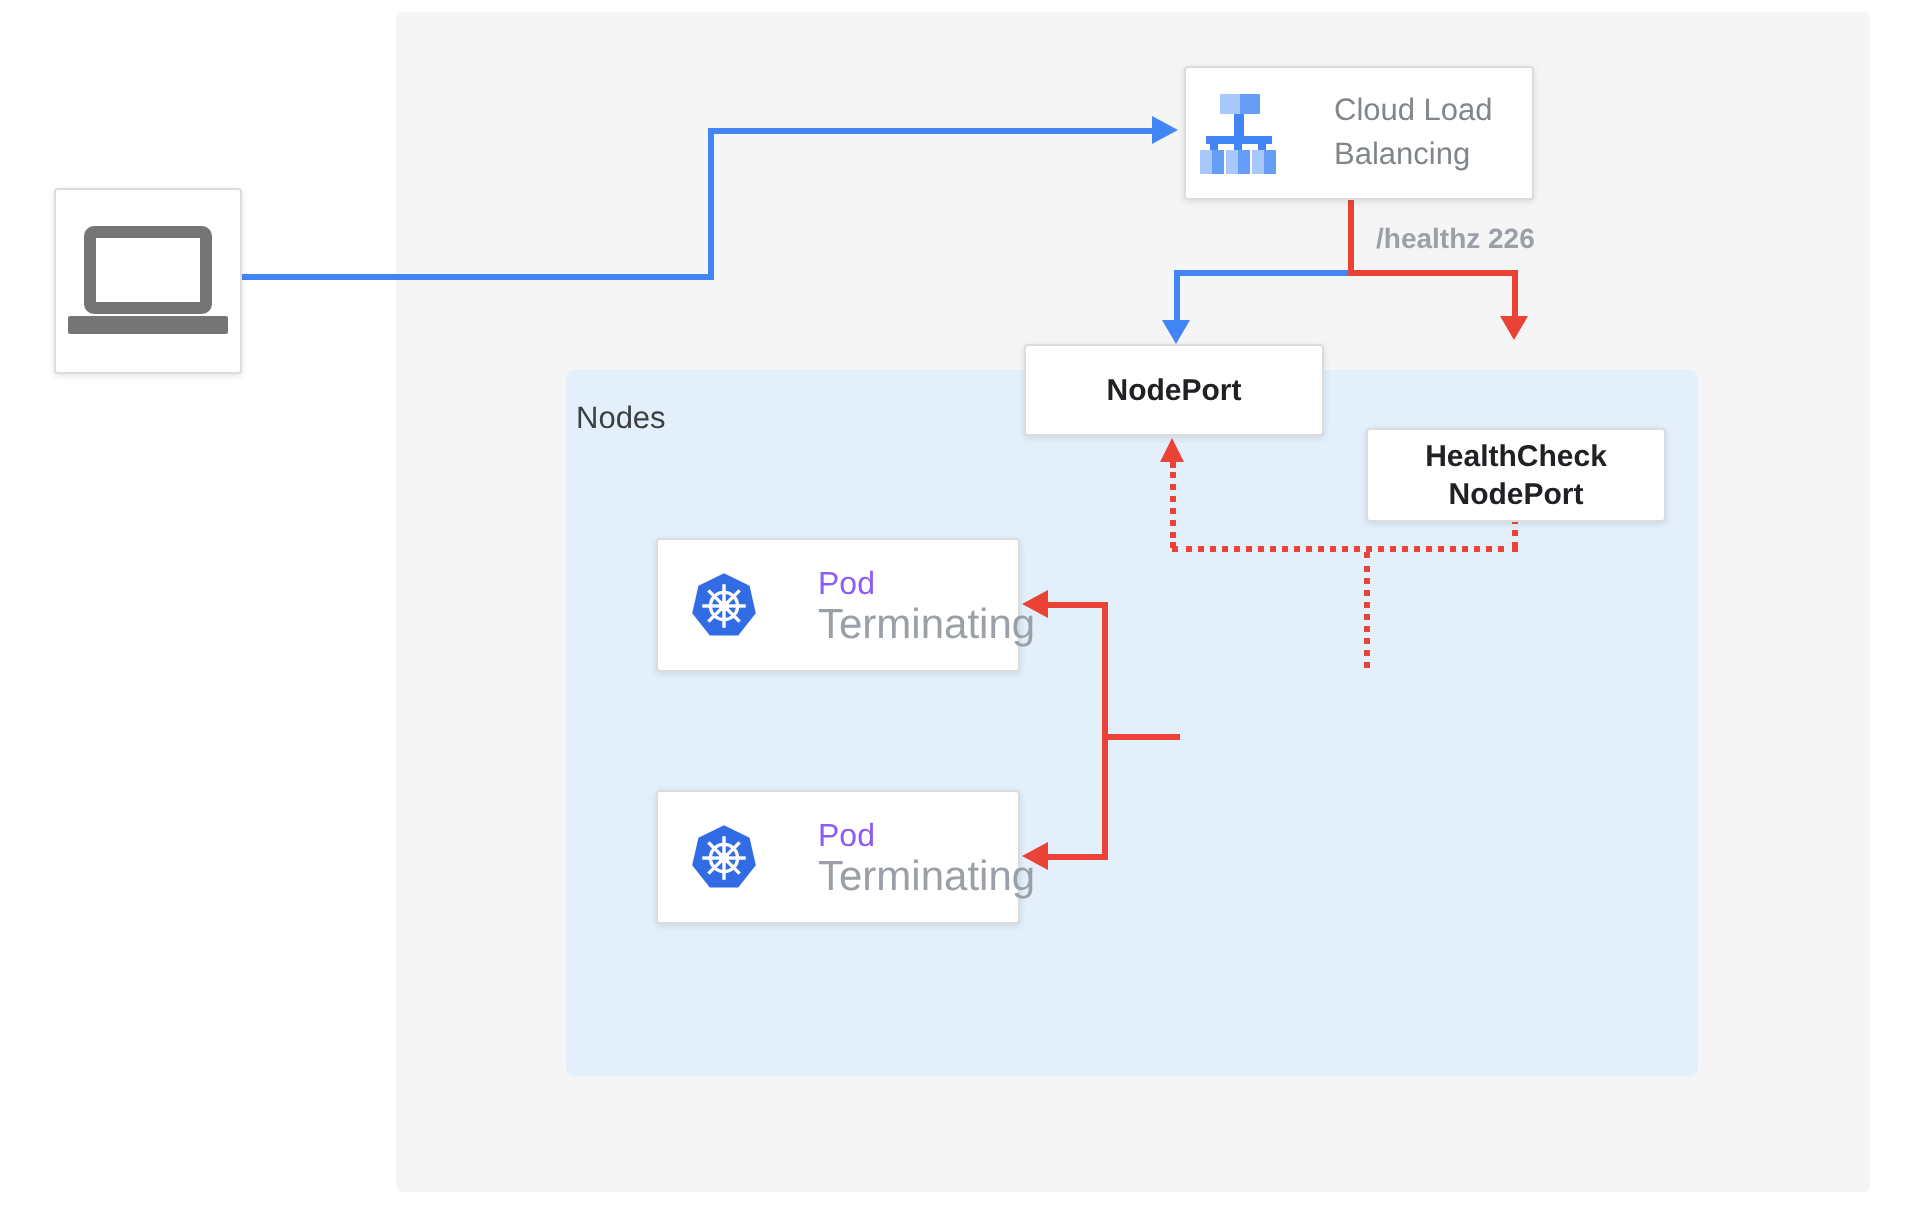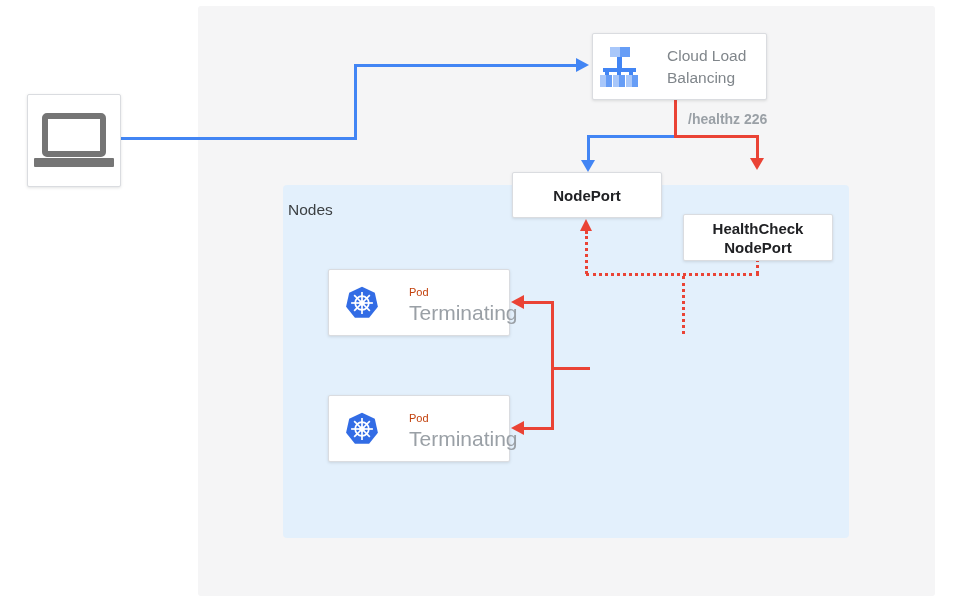--- a/index.html
+++ b/index.html
@@ -43,21 +43,21 @@
   .nodeport-card{left:512px;top:172px;width:150px;height:46px;}
   .hc-card{left:683px;top:170px;width:150px;height:47px;margin-top:44px;}
   .hc-card .port-label{width:110px;}
 
   
   .k8s-card{padding-left:16px;}
   .pod1-card{left:328px;top:269px;width:182px;height:67px;}
   .pod2-card{left:328px;top:395px;width:182px;height:67px;}
   .kproxy-card{left:590px;top:334px;width:187px;height:70px;padding-left:13px;}
   .k8s-icon{width:34px;height:34px;margin-right:30px;flex:none;}
-  .card-title{font-size:11px;color:#c2410c;line-height:21px;}
+  .card-title{font-size:16px;color:#8b5cf6;line-height:21px;}
   .card-sub{font-size:21px;color:#9aa0a6;line-height:20px;}
 
   
   .healthz{position:absolute;left:688px;top:111px;font-size:14px;font-weight:700;color:#9aa0a6;}
 
   
   .line{position:absolute;}
   .blue{background:#4285f4;}
   .red{background:#ea4335;}
   .l-client-h{left:121px;top:137px;width:236px;height:3px;}

